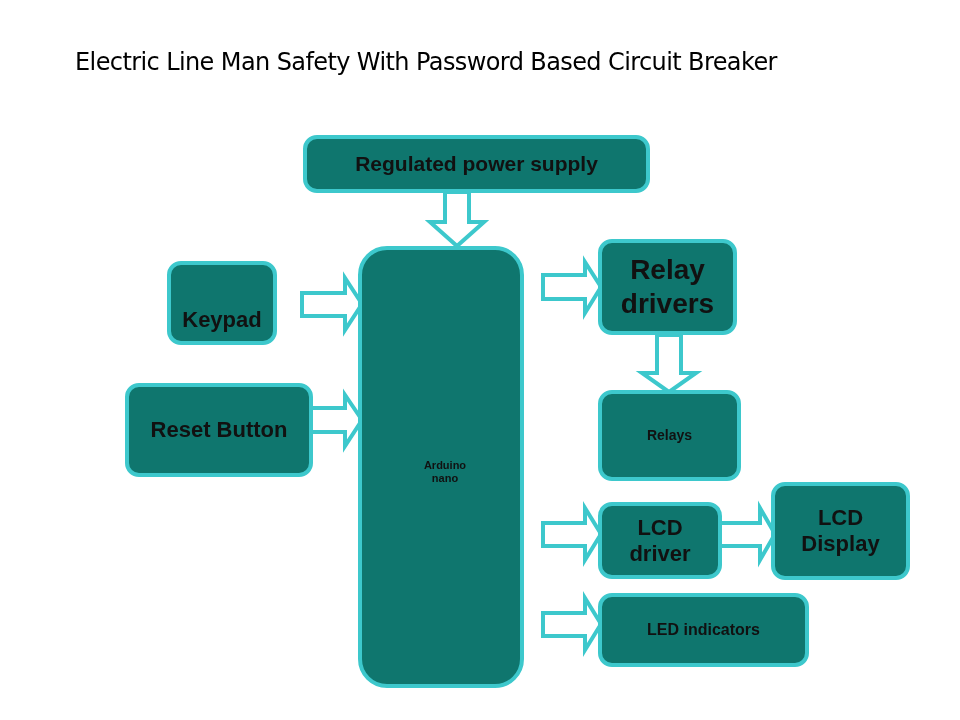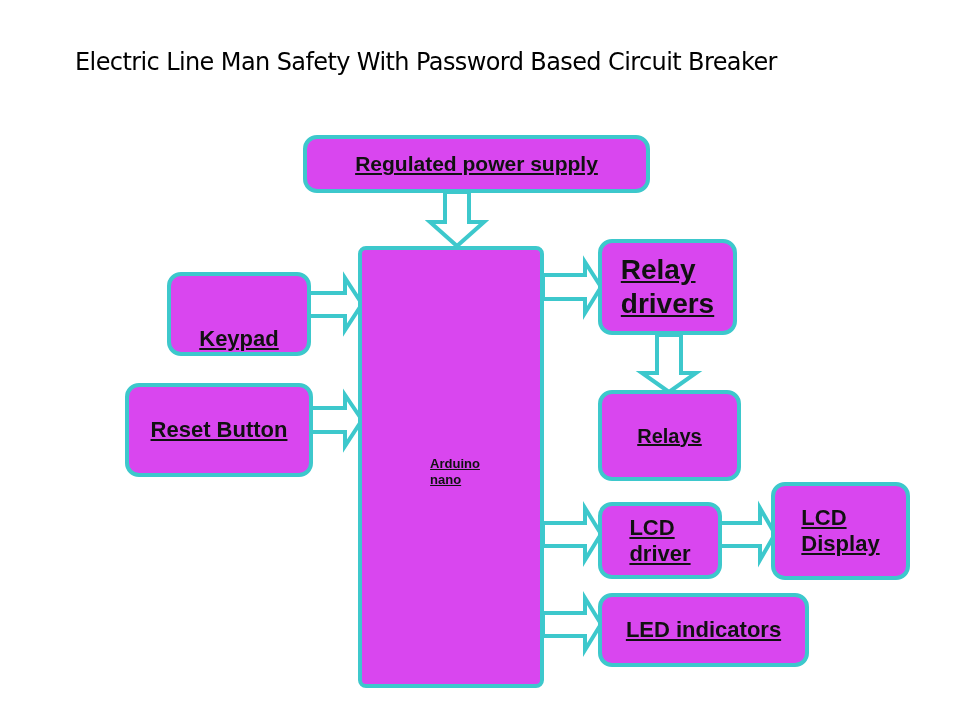--- a/index.html
+++ b/index.html
@@ -5,25 +5,24 @@
     html, body { margin: 0; padding: 0; background: #ffffff; }
     body { width: 960px; height: 720px; position: relative; overflow: hidden; }
     .title {
       position: absolute; left: 75px; top: 48px;
       font-family: "DejaVu Sans", sans-serif; font-size: 24px; color: #000000;
       letter-spacing: -0.6px; white-space: nowrap;
     }
     svg { position: absolute; left: 0; top: 0; }
     .box {
       position: absolute; box-sizing: border-box;
-      border: 4px solid #3dc8cc; border-radius: 14px; background: #d946ef;
-      display: flex; align-items: center; justify-content: center; 
+      border: 4px solid #3dc8cc; border-radius: 14px; background: #0f766e;
+      display: flex; align-items: center; justify-content: center; text-align: center;
       font-family: "Liberation Sans", sans-serif; font-weight: bold; color: #111;
       line-height: 1.2;
-      text-decoration: underline;
     }
     .box span { white-space: pre-line; }
   </style>
 </head>
 <body>
 
 <div class="title">Electric Line Man Safety With Password Based Circuit Breaker</div>
 
 <svg width="960" height="720">
   <g fill="#ffffff" stroke="#3dc8cc" stroke-width="4" stroke-linejoin="miter">
@@ -43,47 +42,47 @@
     <path d="M720 523 L760 523 L760 508 L775 534 L760 560 L760 546 L720 546 Z"></path>
 
     <path d="M543 613 L585 613 L585 598 L601 624 L585 650 L585 636 L543 636 Z"></path>
   </g>
 </svg>
 
 <div class="box" style="left:303px; top:135px; width:347px; height:58px; font-size:21px;">
   <span>Regulated power supply</span>
 </div>
 
-<div class="box" style="left:167px; top:272px; width:144px; height:84px; font-size:22px; align-items:flex-end; ">
+<div class="box" style="left:167px; top:261px; width:110px; height:84px; font-size:22px; align-items:flex-end; padding-bottom:8px;">
   <span>Keypad</span>
 </div>
 
 <div class="box" style="left:125px; top:383px; width:188px; height:94px; font-size:22px;">
   <span>Reset Button</span>
 </div>
 
-<div class="box" style="left:358px; top:246px; width:186px; height:442px; font-size:13px; border-radius:8px;">
+<div class="box" style="left:358px; top:246px; width:166px; height:442px; font-size:11px; border-radius:29px;">
   <span style="margin-top:10px; margin-left:8px;">Arduino
 nano</span>
 </div>
 
 <div class="box" style="left:598px; top:239px; width:139px; height:96px; font-size:28px;">
   <span>Relay
 drivers</span>
 </div>
 
-<div class="box" style="left:598px; top:390px; width:143px; height:91px; font-size:20px;">
+<div class="box" style="left:598px; top:390px; width:143px; height:91px; font-size:14px;">
   <span>Relays</span>
 </div>
 
 <div class="box" style="left:598px; top:502px; width:124px; height:77px; font-size:22px; line-height:1.15;">
   <span>LCD
 driver</span>
 </div>
 
 <div class="box" style="left:771px; top:482px; width:139px; height:98px; font-size:22px;">
   <span>LCD
 Display</span>
 </div>
 
-<div class="box" style="left:598px; top:593px; width:211px; height:74px; font-size:22px;">
+<div class="box" style="left:598px; top:593px; width:211px; height:74px; font-size:16px;">
   <span>LED indicators</span>
 </div>
 
 </body></html>

